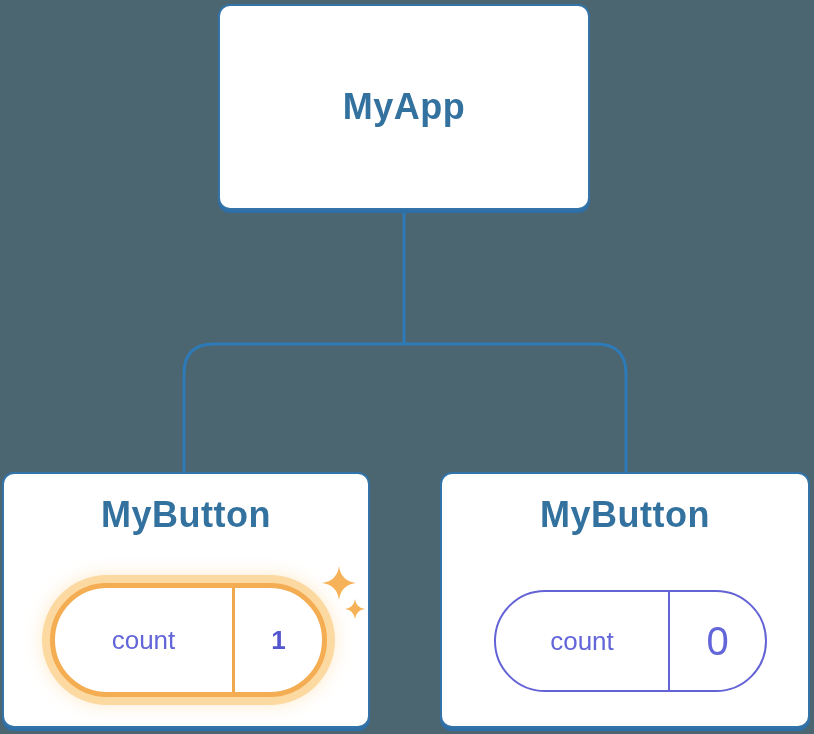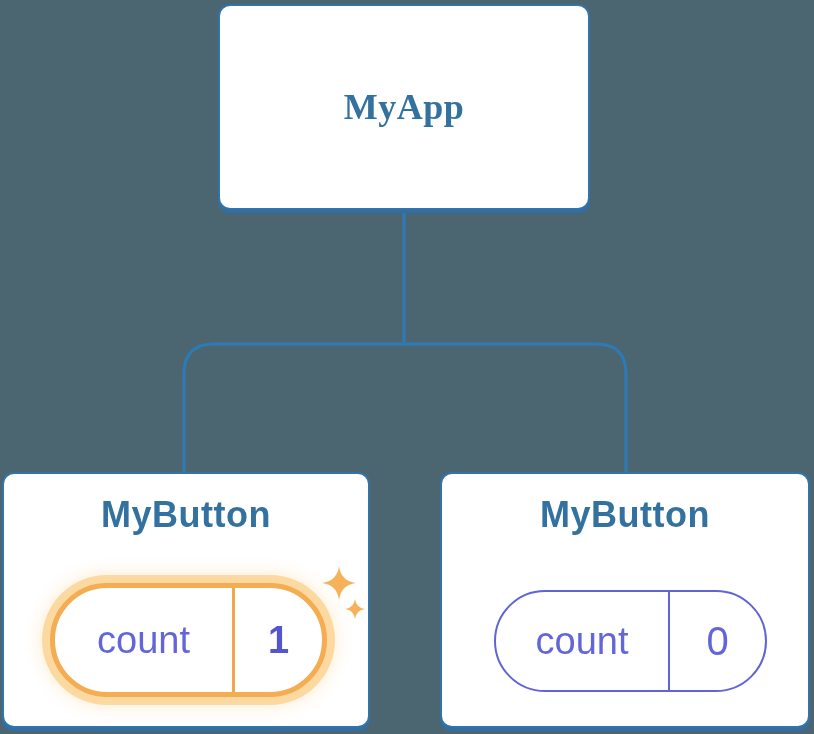--- a/index.html
+++ b/index.html
@@ -22,21 +22,21 @@
   .card {
     position: absolute;
     background: #ffffff;
     border: 2px solid #3373a7;
     border-radius: 12px;
     box-shadow: 0 3px 0 #2d6fa6;
   }
   .root-card {
     left: 218px; top: 4px;
     width: 372px; height: 206px;
-    display: flex; align-items: center; justify-content: center; font-family: Liberation Serif, serif;
+    display: flex; align-items: center; justify-content: center;
   }
   .child-left  { left: 2px;   top: 472px; width: 368px; height: 256px; }
   .child-right { left: 440px; top: 472px; width: 370px; height: 256px; }
 
   .node-label {
     font-size: 36px;
     font-weight: 700;
     letter-spacing: 0.5px;
     color: #33719f;
   }
@@ -62,21 +62,21 @@
   .pill-plain {
     left: 52px; top: 116px;
     width: 273px; height: 102px;
     border: 2px solid #6363d6;
   }
   .pill-key, .pill-value {
     display: flex;
     align-items: center;
     justify-content: center;
     color: #6366d9;
-    font-size: 38px;
+    font-size: 26px;
   }
   .pill-highlighted .pill-key {
     width: 180px;
     border-right: 3px solid #f0a84c;
   }
   .pill-plain .pill-key {
     width: 174px;
     border-right: 2px solid #6363d6;
   }
   .pill-value { flex: 1; }

